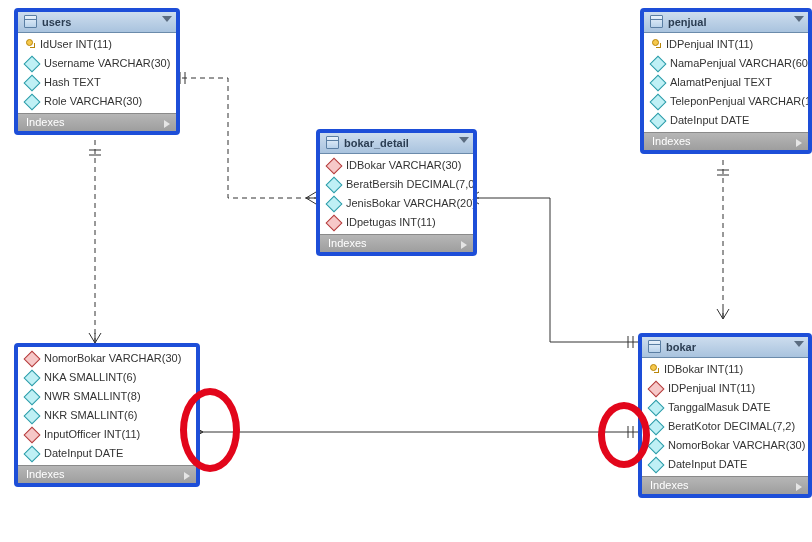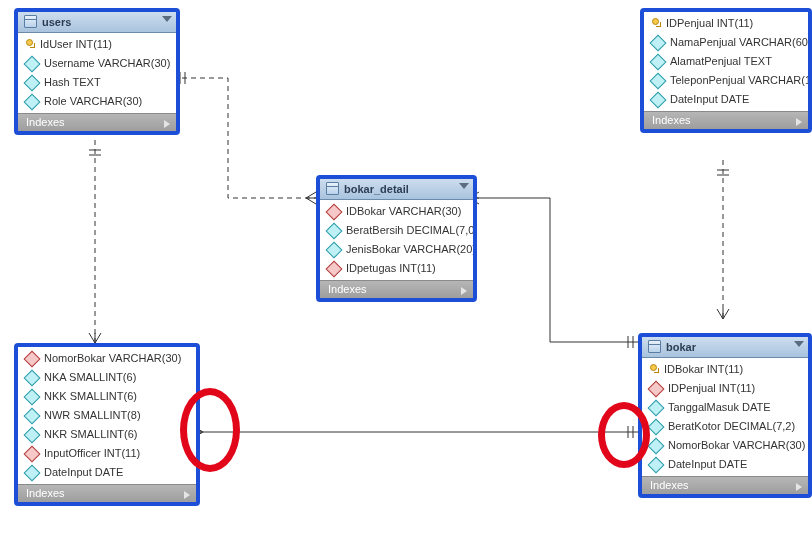--- a/index.html
+++ b/index.html
@@ -198,20 +198,25 @@
           <span>Role VARCHAR(30)</span>
         </div>
     </div>
     <div class="indexes">
       <span>Indexes</span>
       <span class="arrow"></span>
     </div>
   </div>
 
   <div class="entity" style="left:640px; top:8px; width:164px;">
+    <div class="entity-header">
+      <span class="tbl-icon"></span>
+      <span>penjual</span>
+      <span class="collapse"></span>
+    </div>
     <div class="cols">
       <div class="col">
           <span class="ic ic-pk"></span>
           <span>IDPenjual INT(11)</span>
         </div>
       <div class="col">
           <span class="ic ic-col"></span>
           <span>NamaPenjual VARCHAR(60)</span>
         </div>
       <div class="col">
@@ -226,21 +231,21 @@
           <span class="ic ic-col"></span>
           <span>DateInput DATE</span>
         </div>
     </div>
     <div class="indexes">
       <span>Indexes</span>
       <span class="arrow"></span>
     </div>
   </div>
 
-  <div class="entity" style="left:316px; top:129px; width:153px;margin-top:46px;">
+  <div class="entity" style="left:316px; top:129px; width:153px;">
     <div class="entity-header">
       <span class="tbl-icon"></span>
       <span>bokar_detail</span>
       <span class="collapse"></span>
     </div>
     <div class="cols">
       <div class="col">
           <span class="ic ic-fk"></span>
           <span>IDBokar VARCHAR(30)</span>
         </div>
@@ -265,24 +270,20 @@
 
   <div class="entity" style="left:14px; top:343px; width:178px;">
     <div class="cols">
       <div class="col">
           <span class="ic ic-fk"></span>
           <span>NomorBokar VARCHAR(30)</span>
         </div>
       <div class="col">
           <span class="ic ic-col"></span>
           <span>NKA SMALLINT(6)</span>
-        </div>
-      <div class="col">
-          <span class="ic ic-col"></span>
-          <span>NKK SMALLINT(6)</span>
         </div>
       <div class="col">
           <span class="ic ic-col"></span>
           <span>NWR SMALLINT(8)</span>
         </div>
       <div class="col">
           <span class="ic ic-col"></span>
           <span>NKR SMALLINT(6)</span>
         </div>
       <div class="col">

